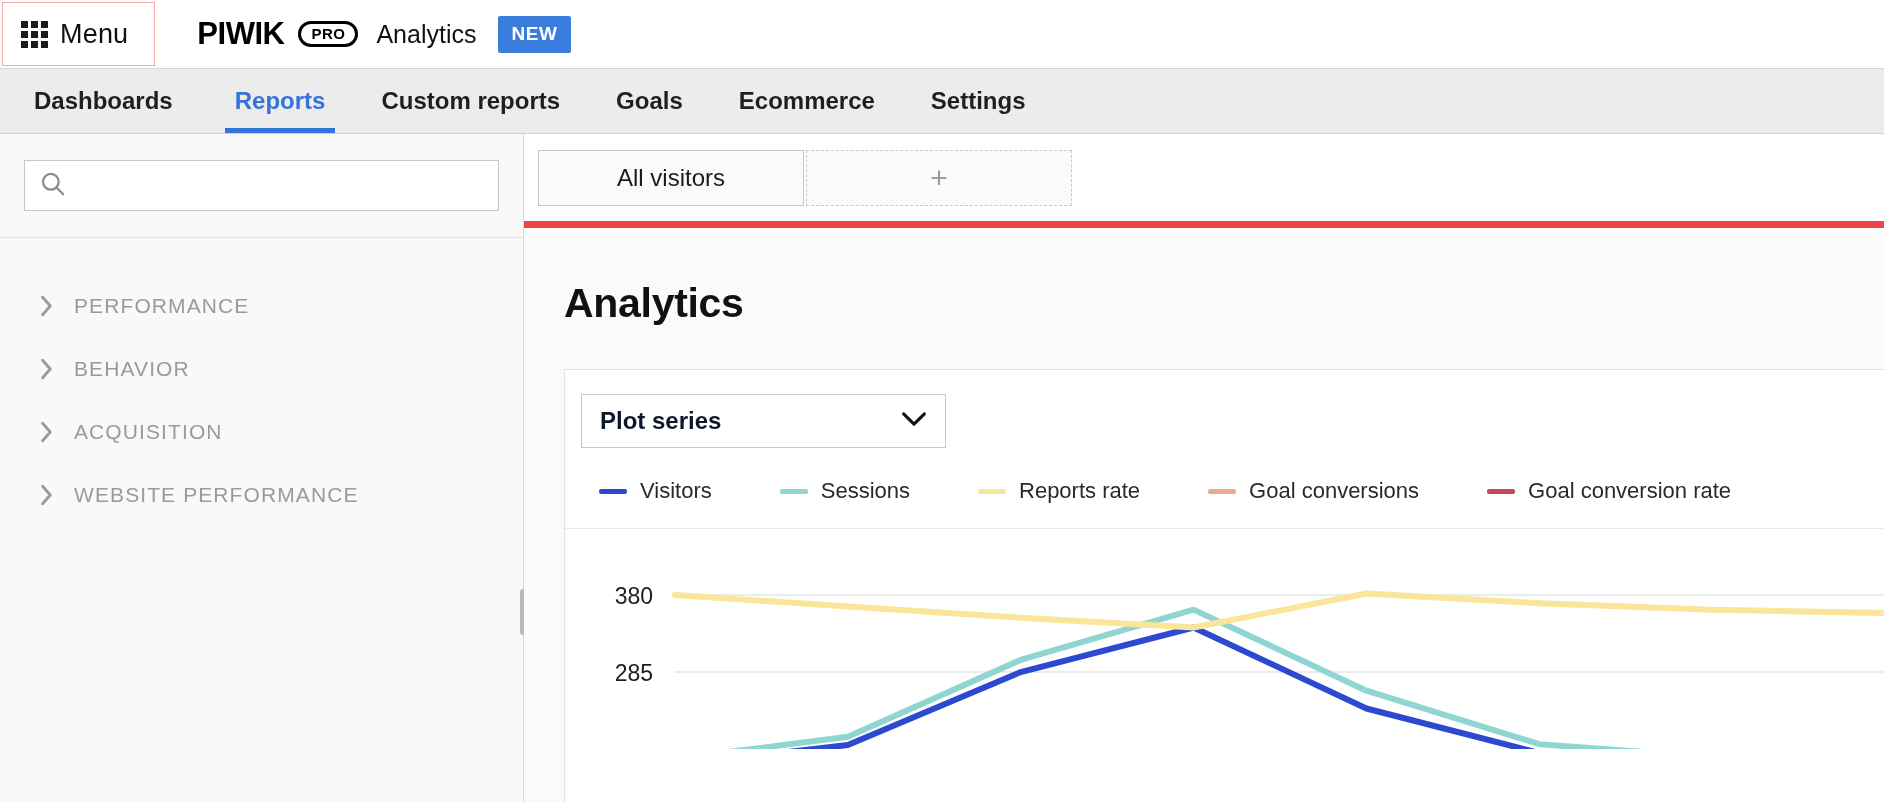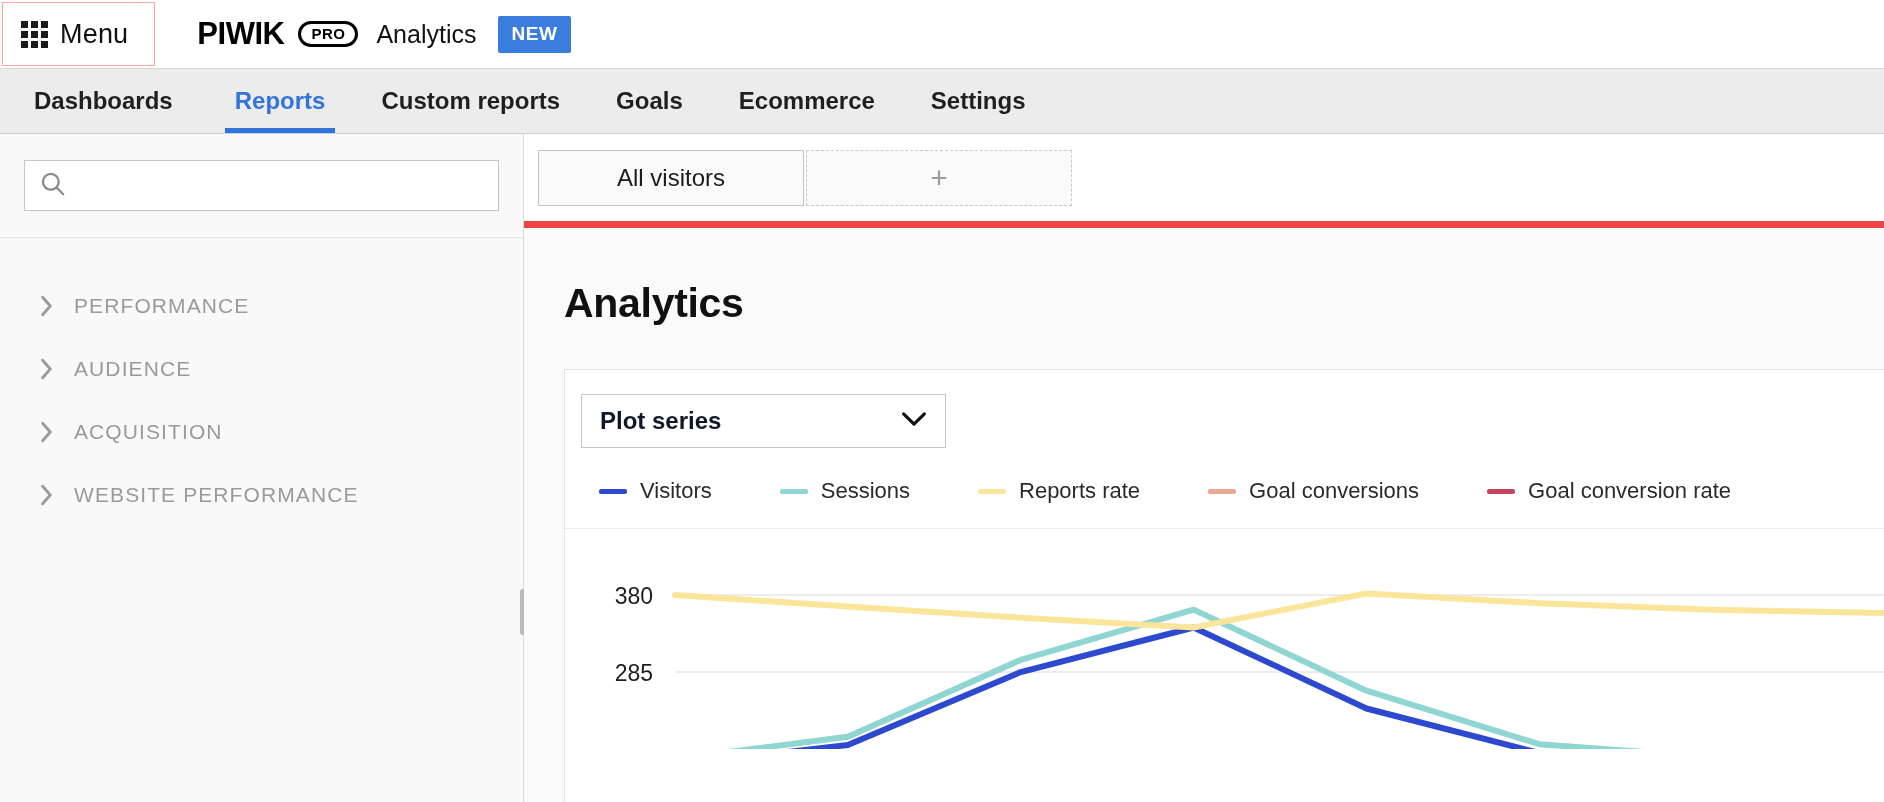--- a/index.html
+++ b/index.html
@@ -198,21 +198,21 @@
               </svg>
           </span>
           <span class="nav-item-label">PERFORMANCE</span>
         </div>
         <div class="nav-item">
           <span class="chev">
             <svg width="14" height="22" viewBox="0 0 12 20" fill="none" stroke="#9b9b9b" stroke-width="2.6" stroke-linecap="round" stroke-linejoin="round">
                 <polyline points="2,2 9,10 2,18"></polyline>
               </svg>
           </span>
-          <span class="nav-item-label">AUDIENCE</span>
+          <span class="nav-item-label">BEHAVIOR</span>
         </div>
         <div class="nav-item">
           <span class="chev">
             <svg width="14" height="22" viewBox="0 0 12 20" fill="none" stroke="#9b9b9b" stroke-width="2.6" stroke-linecap="round" stroke-linejoin="round">
                 <polyline points="2,2 9,10 2,18"></polyline>
               </svg>
           </span>
           <span class="nav-item-label">ACQUISITION</span>
         </div>
         <div class="nav-item">

